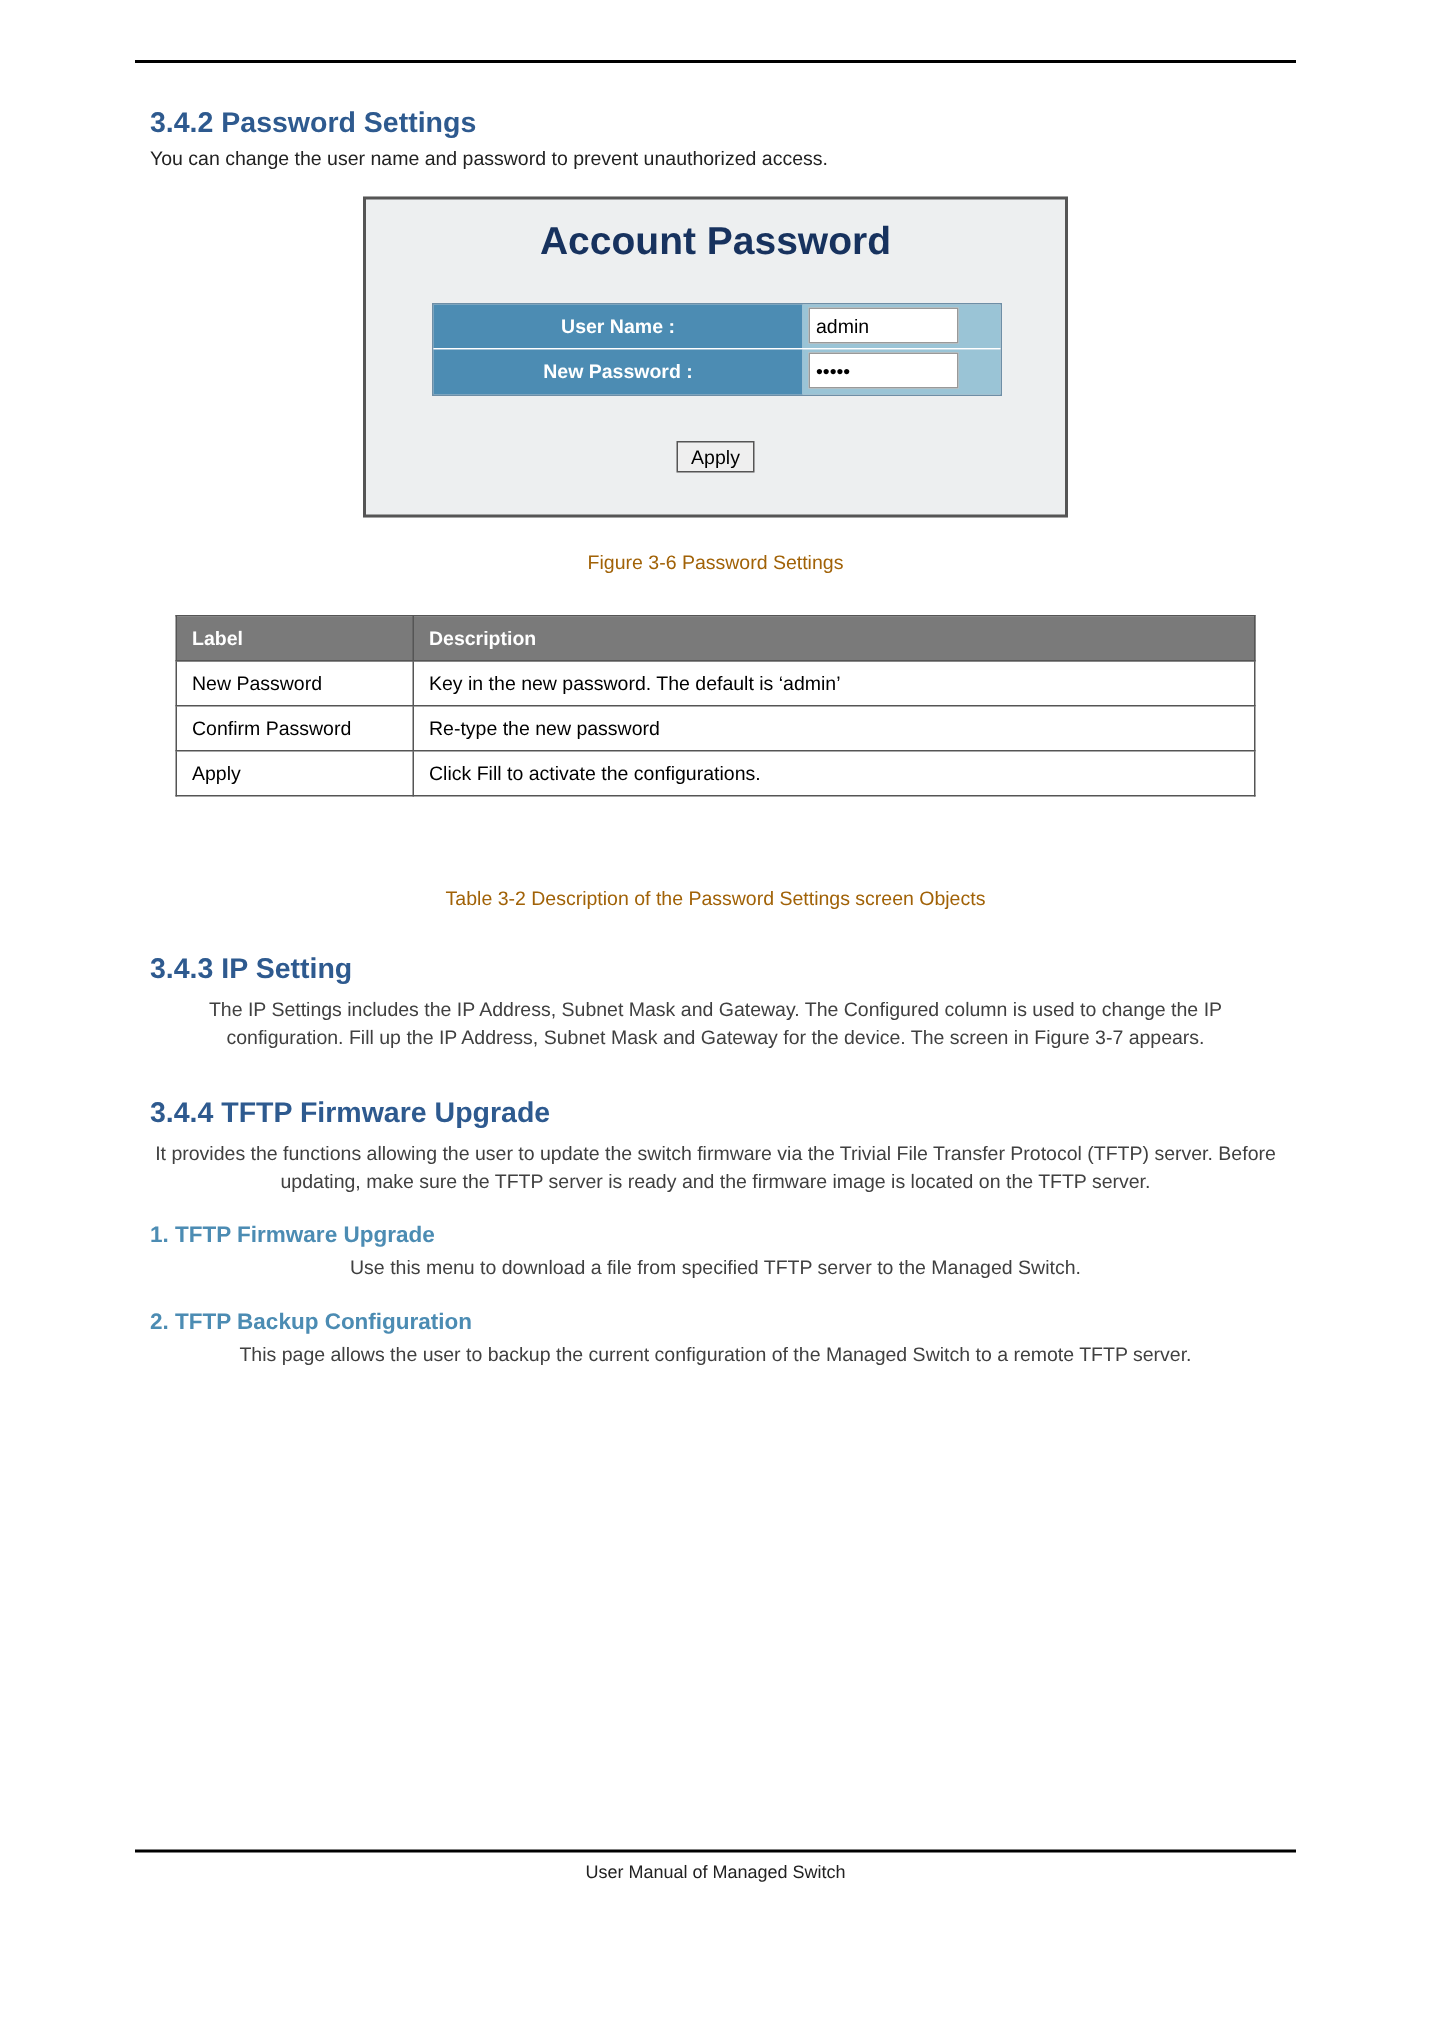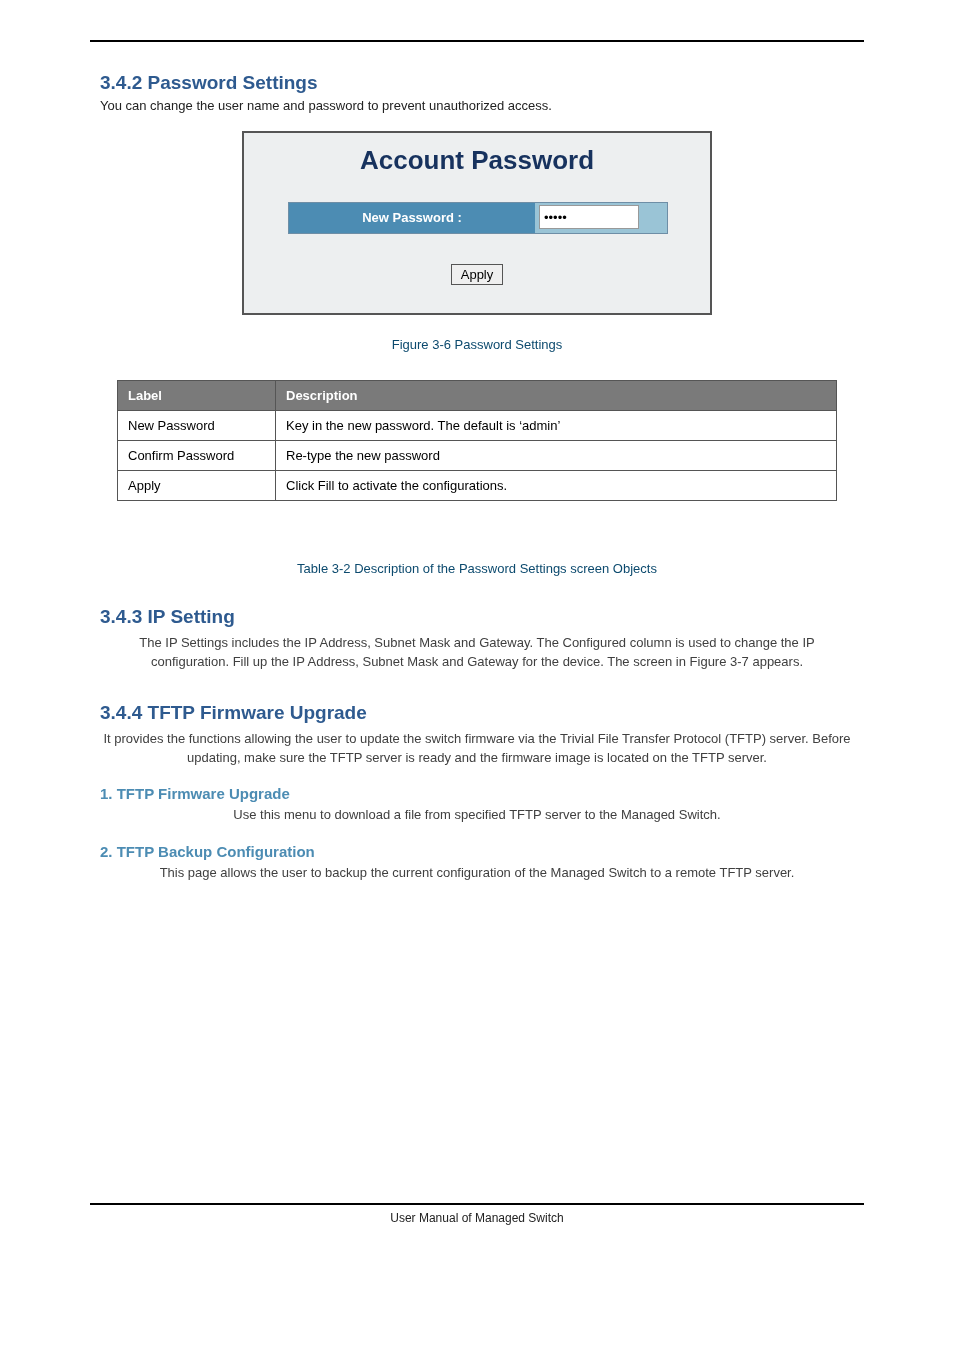--- a/index.html
+++ b/index.html
@@ -83,21 +83,21 @@
       font-size: 13px;
       padding: 2px 9px;
       border: 1px solid #555;
       background: #efefef;
       cursor: pointer;
       font-family: Arial, sans-serif;
     }
     .figure-caption {
       text-align: center;
       font-size: 13px;
-      color: #0c4a6e;
+      color: #a16207;
       margin-bottom: 28px;
     }
     .desc-table {
       width: 720px;
       margin: 0 auto 60px auto;
       border-collapse: collapse;
       font-size: 13px;
     }
     .desc-table th, .desc-table td {
       border: 1px solid #555;
@@ -145,20 +145,26 @@
 <body>
 
 <div class="top-rule"></div>
 
 <div class="section-heading">3.4.2 Password Settings</div>
 <div class="section-desc">You can change the user name and password to prevent unauthorized access.</div>
 
 <div class="figure">
   <div class="figure-title">Account Password</div>
   <div class="form-wrap">
+    <div class="form-row">
+      <div class="form-label">User Name :</div>
+      <div class="form-value">
+        <input class="form-input" type="text" value="admin" style="">
+      </div>
+    </div>
     <div class="form-row">
       <div class="form-label">New Password :</div>
       <div class="form-value">
         <input class="form-input" type="password" value="•••••" style="">
       </div>
     </div>
   </div>
   <div class="apply-row">
     <button class="apply-btn">Apply</button>
   </div>

